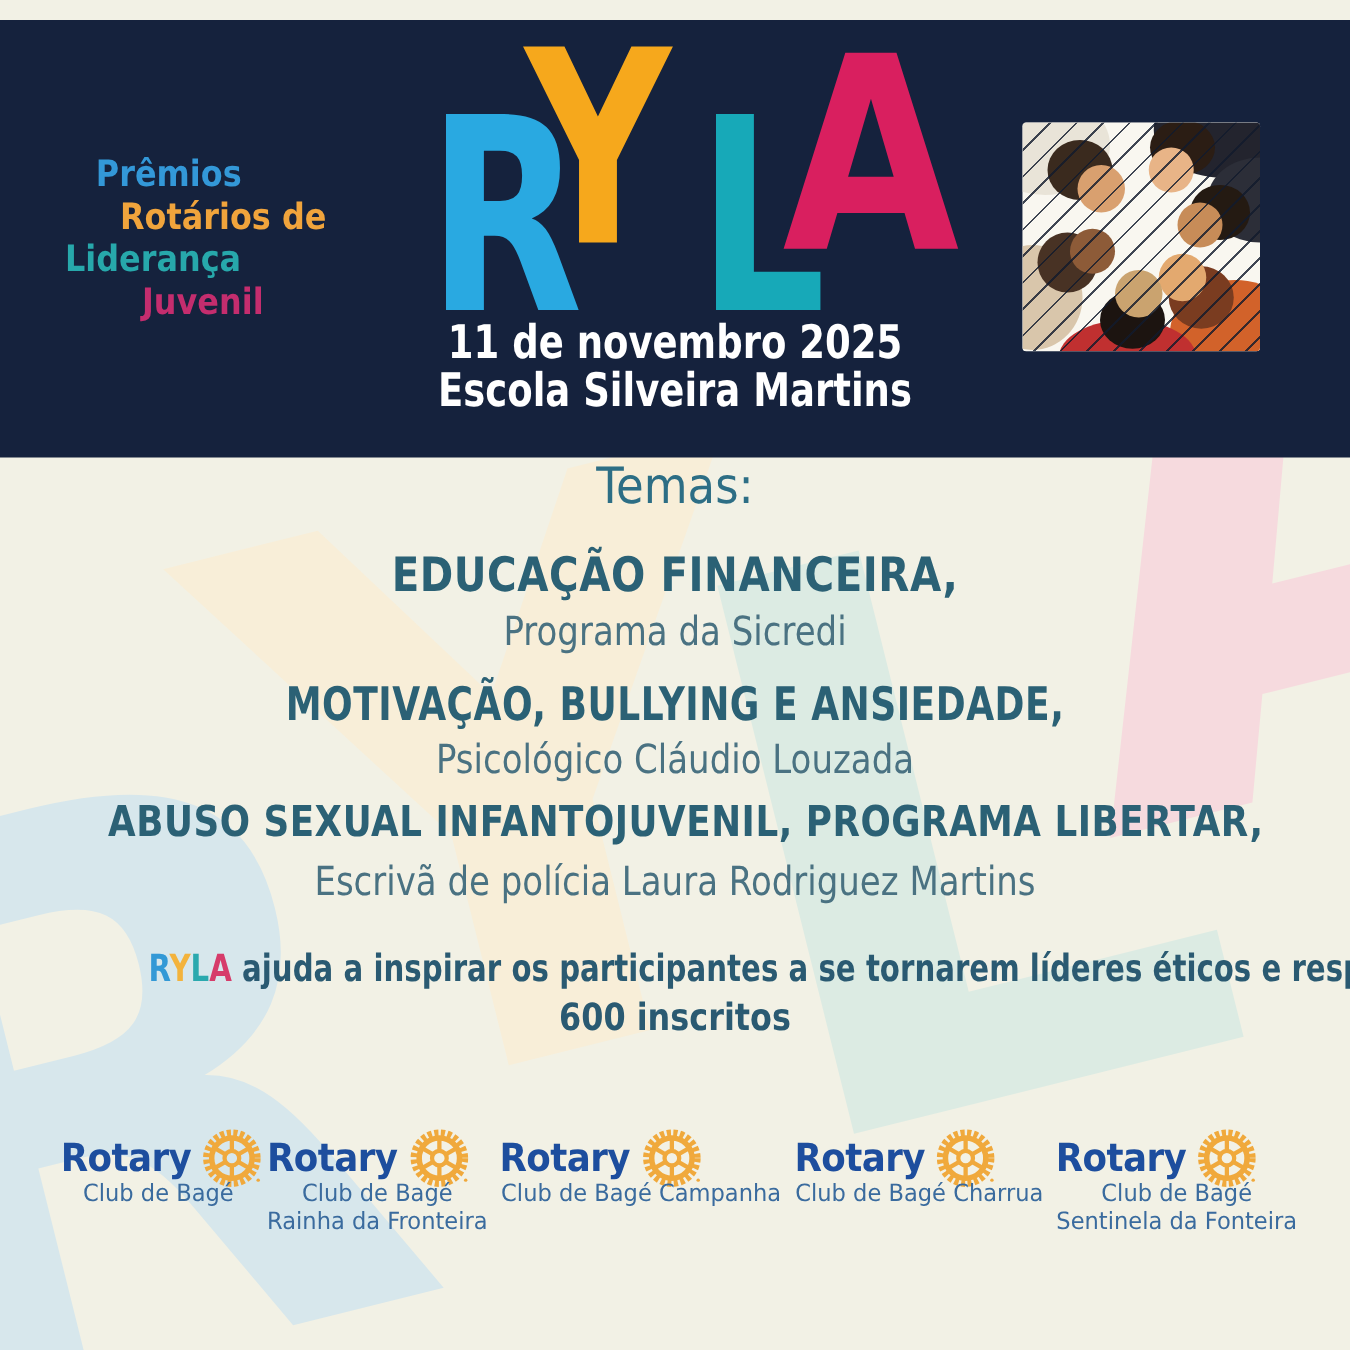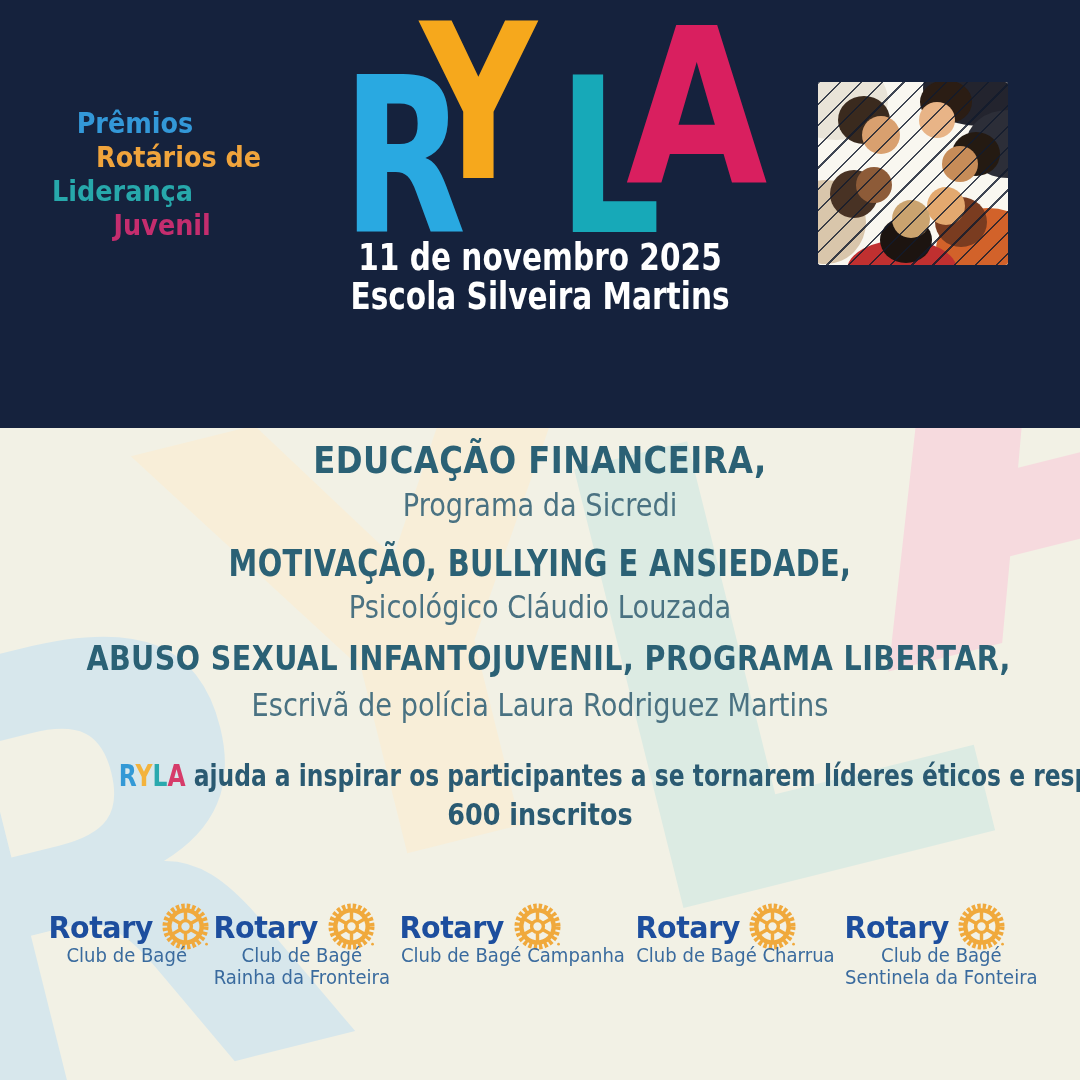--- a/index.html
+++ b/index.html
@@ -2,21 +2,21 @@
 <html><head>
 <meta charset="utf-8">
 <style>
   html,body{margin:0;padding:0;background:#888;}
   .canvas{
     position:relative;width:1080px;height:1080px;margin:0 auto;
     font-family:"DejaVu Sans","Liberation Sans",sans-serif;
     background:#f2f1e5;overflow:hidden;
   }
   
-  .header{position:absolute;left:0;top:0;width:1080px;height:428px;background:#15223d;z-index:5;}
+  .header{position:absolute;left:0;top:16px;width:1080px;height:350px;background:#15223d;z-index:5;}
   .program-title{position:absolute;left:52px;top:106px;font-weight:bold;font-size:29px;line-height:34px;transform:scaleX(.88);transform-origin:left top;white-space:nowrap;}
   .pt1{color:#3398d8;padding-left:28px;}
   .pt2{color:#f0a43c;padding-left:50px;}
   .pt3{color:#27a8ab;padding-left:0;}
   .pt4{color:#c42d6e;padding-left:70px;}
   .logo-letter{position:absolute;font-weight:bold;font-size:215px;line-height:1;transform:scaleX(.75);transform-origin:left top;}
   .lr{color:#29a9e1;left:342px;top:50px;z-index:1;}
   .ly{color:#f6a81c;left:420px;top:-4px;z-index:2;}
   .ll{color:#17a9b8;left:558px;top:50px;z-index:3;}
   .la{color:#d91f5f;left:626px;top:1px;z-index:2;transform:scaleX(.85);}

